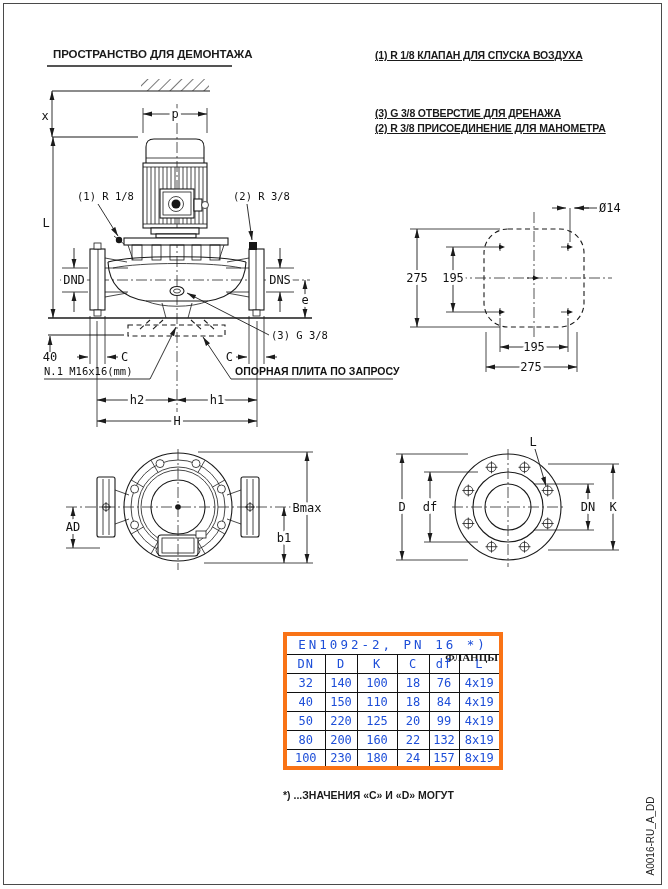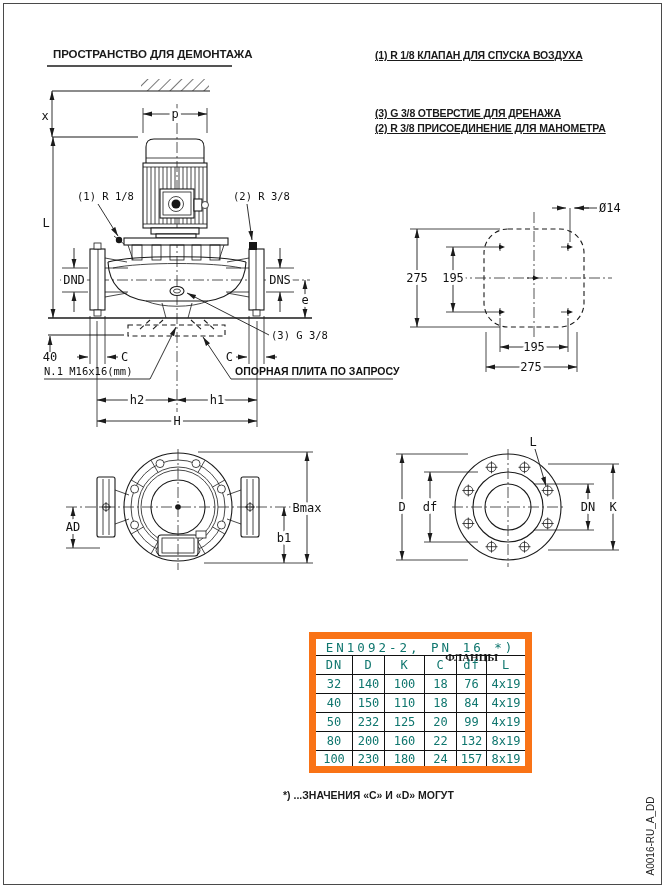--- a/index.html
+++ b/index.html
@@ -32,22 +32,22 @@
   .title { font:bold 11.5px "Liberation Sans", sans-serif; letter-spacing:-0.1px;padding-left:6px; }
   .note  { font:bold 10.5px "Liberation Sans", sans-serif; letter-spacing:-0.15px; white-space:nowrap;text-decoration:underline; }
   .caption { font:bold 11px "Liberation Sans", sans-serif; text-align:right; }
   .footnote { font:bold 10.5px "Liberation Sans", sans-serif; line-height:14.5px;text-align:center; }
   .doccode { font:10px "Liberation Sans", sans-serif; width:120px; height:14px;
              text-align:center; transform:rotate(-90deg); color:#222; }
 
   
   table.flg { position:absolute; left:283px; top:632px; width:216px;
               border-collapse:collapse; table-layout:fixed;
-              font:12px "DejaVu Sans Mono", monospace; color:#0f766e;
-              border:7px solid #f97316;margin-left:26px; }
+              font:12px "DejaVu Sans Mono", monospace; color:#1d4ed8;
+              border:4px solid #f97316; }
   table.flg th, table.flg td { border:1px solid #111; text-align:center;
               vertical-align:middle; padding:0; height:19px; overflow:hidden; }
   table.flg tr.std th { height:20px; font-size:12.5px; letter-spacing:3px; font-weight:normal; }
   table.flg tr.cols th { font-weight:normal; letter-spacing:1px; }
 </style>
 </head>
 <body>
 
 <div class="page">
   <div class="frame"></div>
@@ -370,21 +370,21 @@
       <tr>
         <td>40</td>
         <td>150</td>
         <td>110</td>
         <td>18</td>
         <td>84</td>
         <td>4x19</td>
       </tr>
       <tr>
         <td>50</td>
-        <td>232</td>
+        <td>220</td>
         <td>125</td>
         <td>20</td>
         <td>99</td>
         <td>4x19</td>
       </tr>
       <tr>
         <td>80</td>
         <td>200</td>
         <td>160</td>
         <td>22</td>

